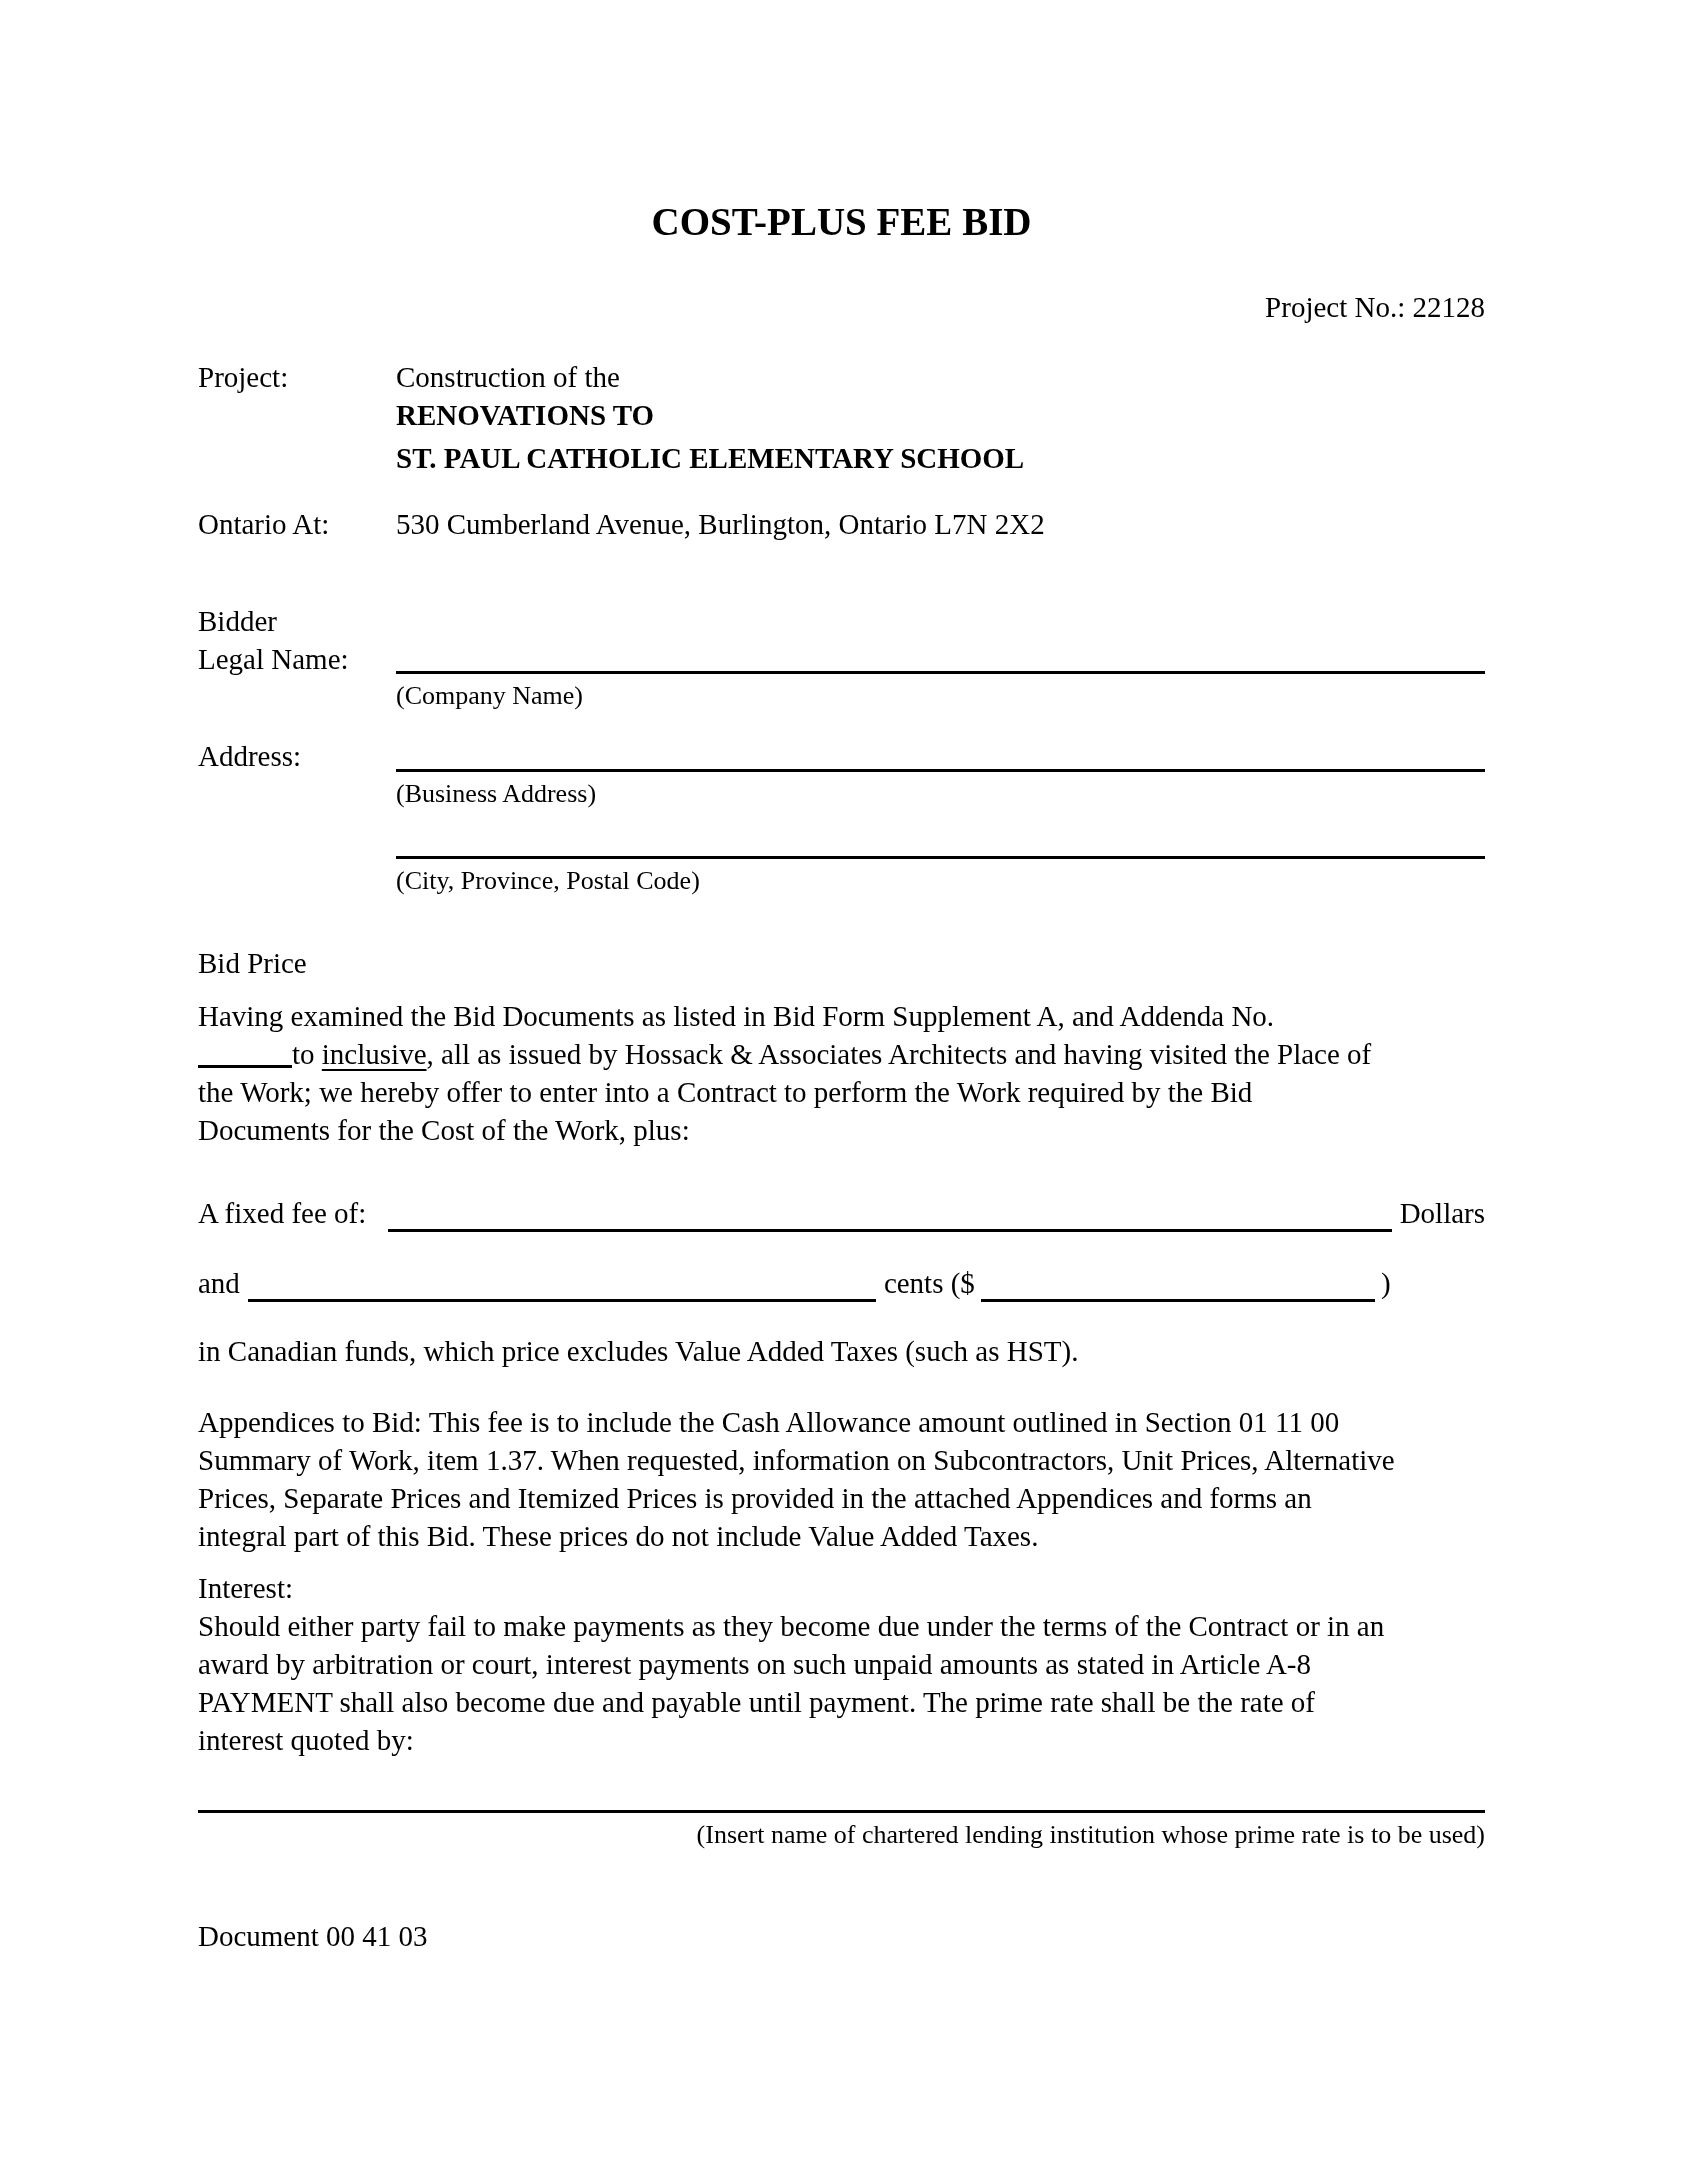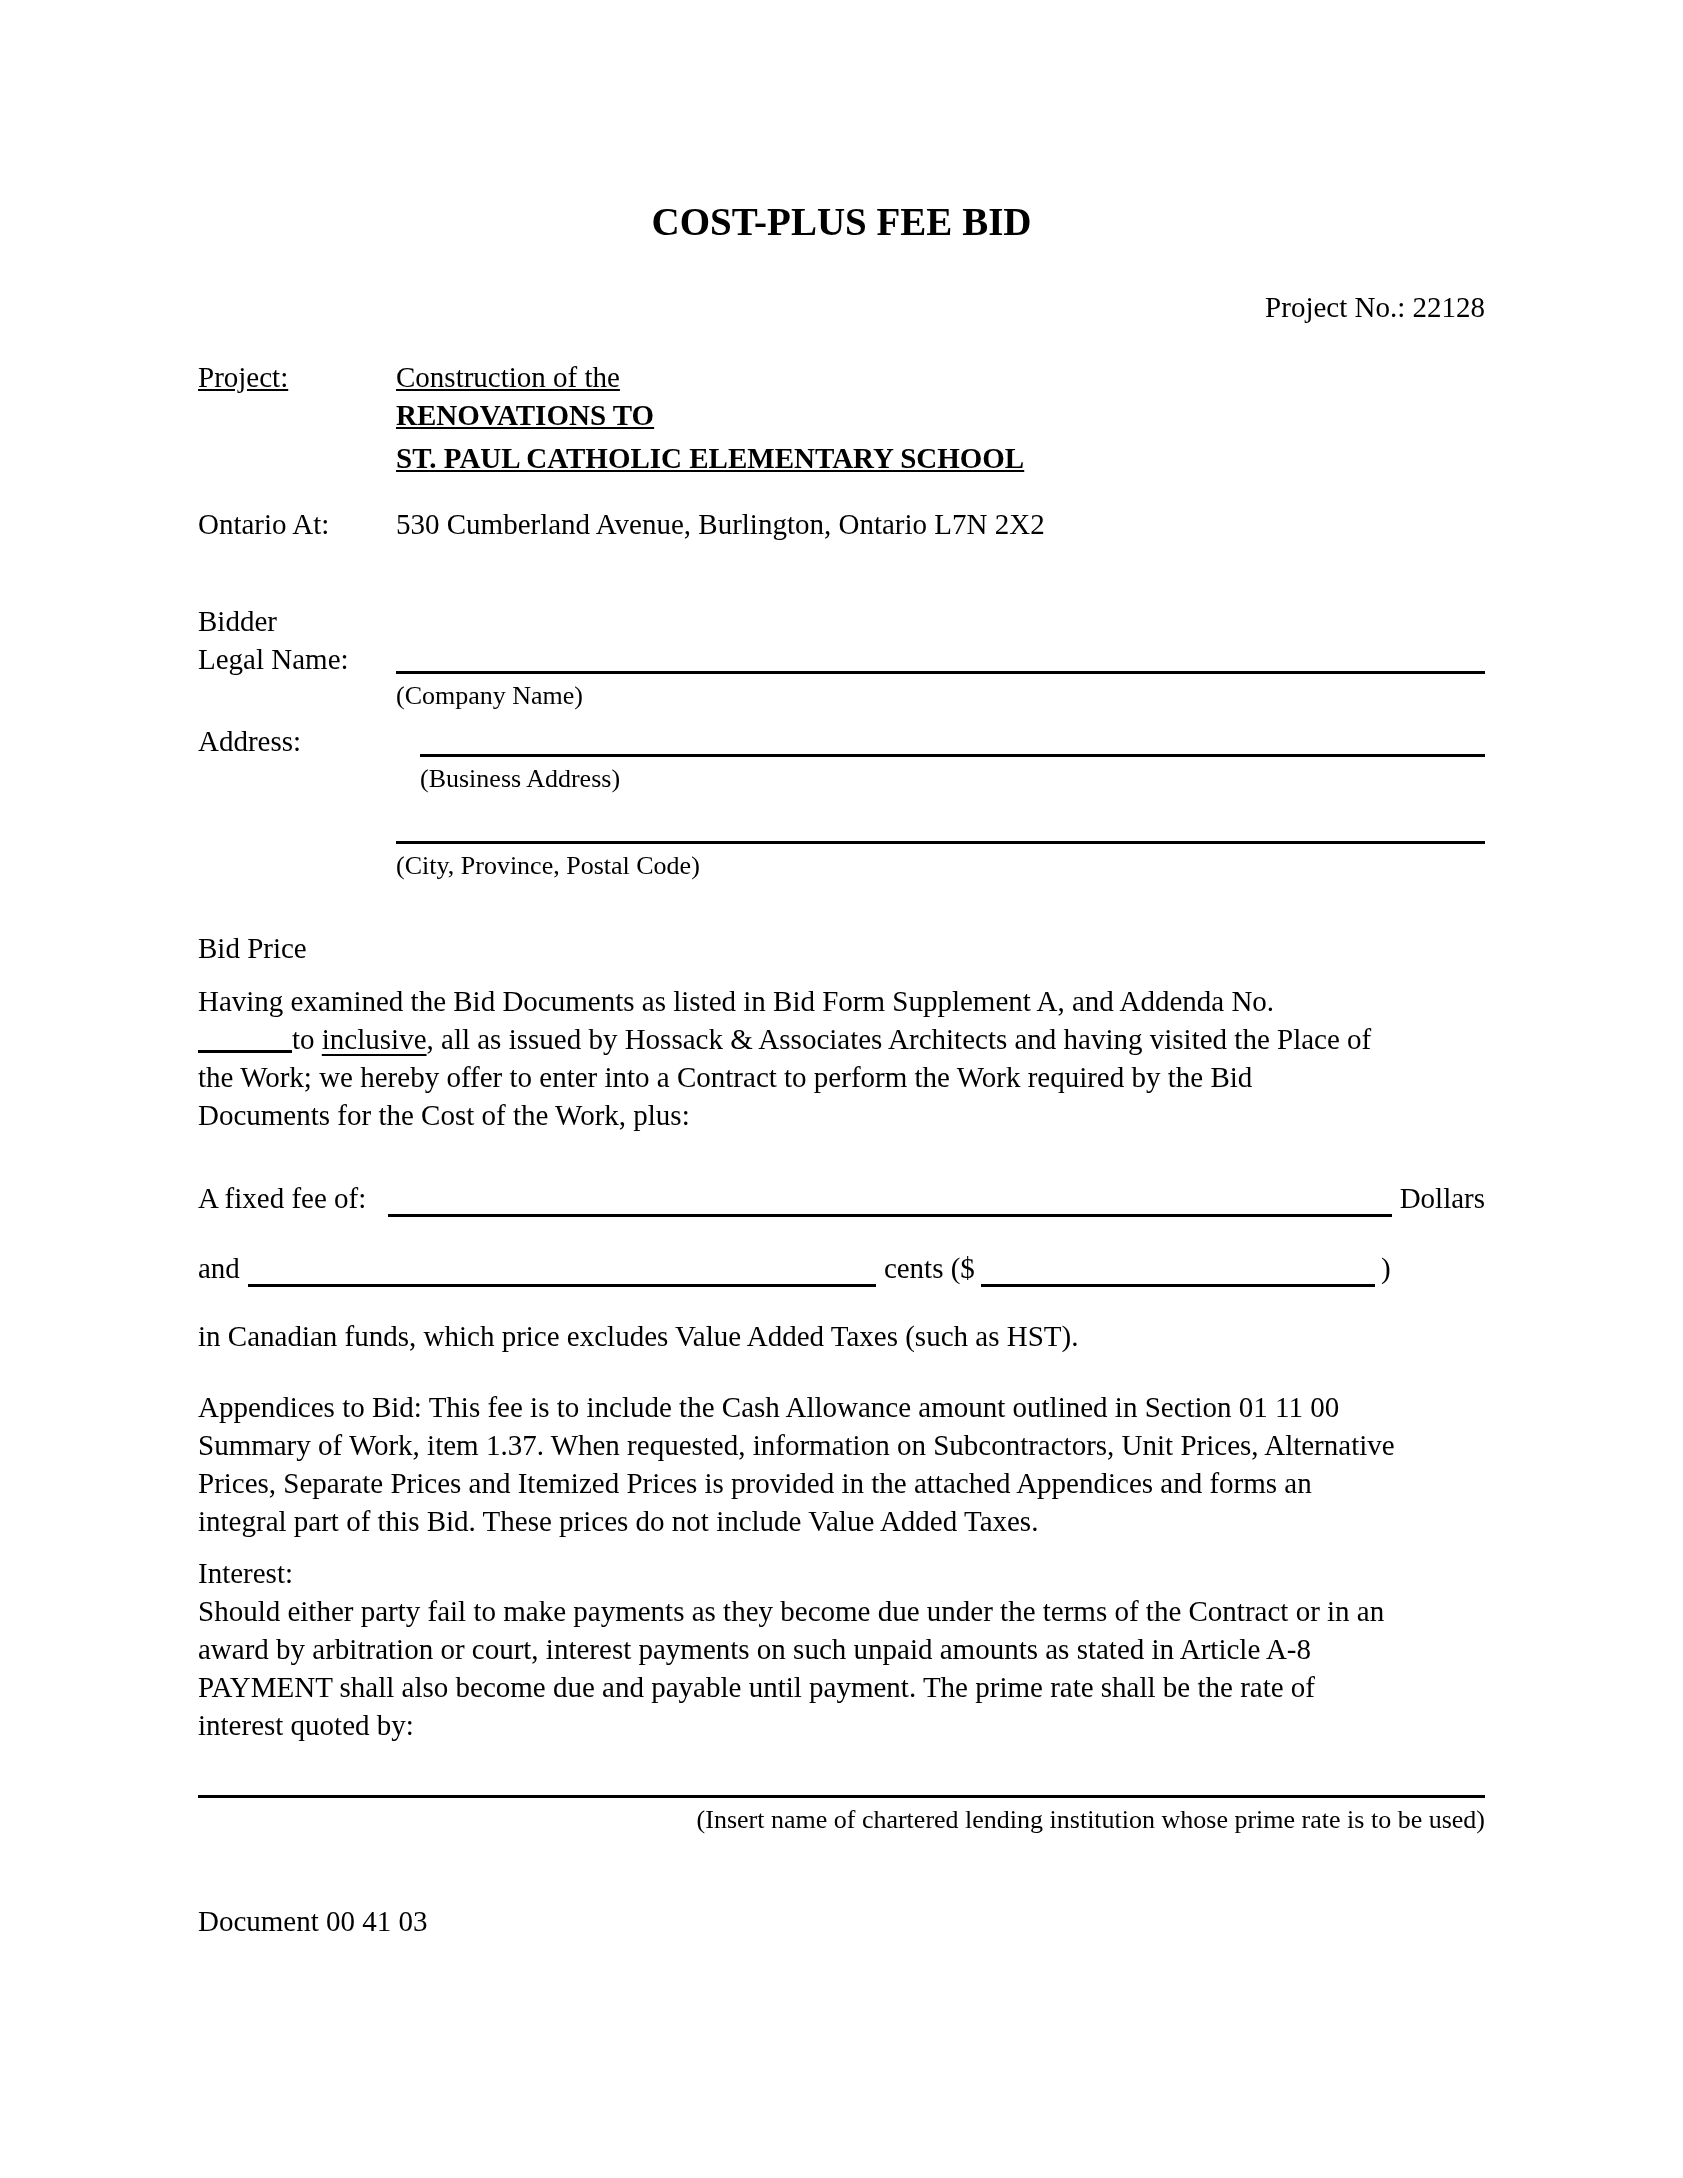--- a/index.html
+++ b/index.html
@@ -29,26 +29,26 @@
   .project-no {
     text-align: right;
     margin-top: 42px;
     white-space: nowrap;
   }
   .row { display: flex; align-items: flex-start; }
   .row .label { width: 198px; flex-shrink: 0; white-space: nowrap; }
   .row .value { flex: 1; min-width: 0; }
   .vline { white-space: nowrap; }
   .bold { font-weight: bold; }
-  .row-project { margin-top: 32px; text-decoration: underline; }
+  .row-project { margin-top: 32px; }
   .row-project .st-paul { margin-top: 5px; }
   .row-located { margin-top: 28px; }
   .row-for { margin-top: 59px; }
   .row-bidder { margin-top: 59px; }
-  .row-address { margin-top: 10px; gap: 24px; }
+  .row-address { margin-top: 25px; }
   .blank-line {
     border-bottom: 3px solid #000000;
   }
   .field-col .blank-line { width: 100%; }
   .row-bidder .blank-line { height: 72px; }
   .row-address .blank-line { height: 35px; }
   .row-city .blank-line { height: 49px; }
   .caption {
     font-size: 26px;
     line-height: 32px;

